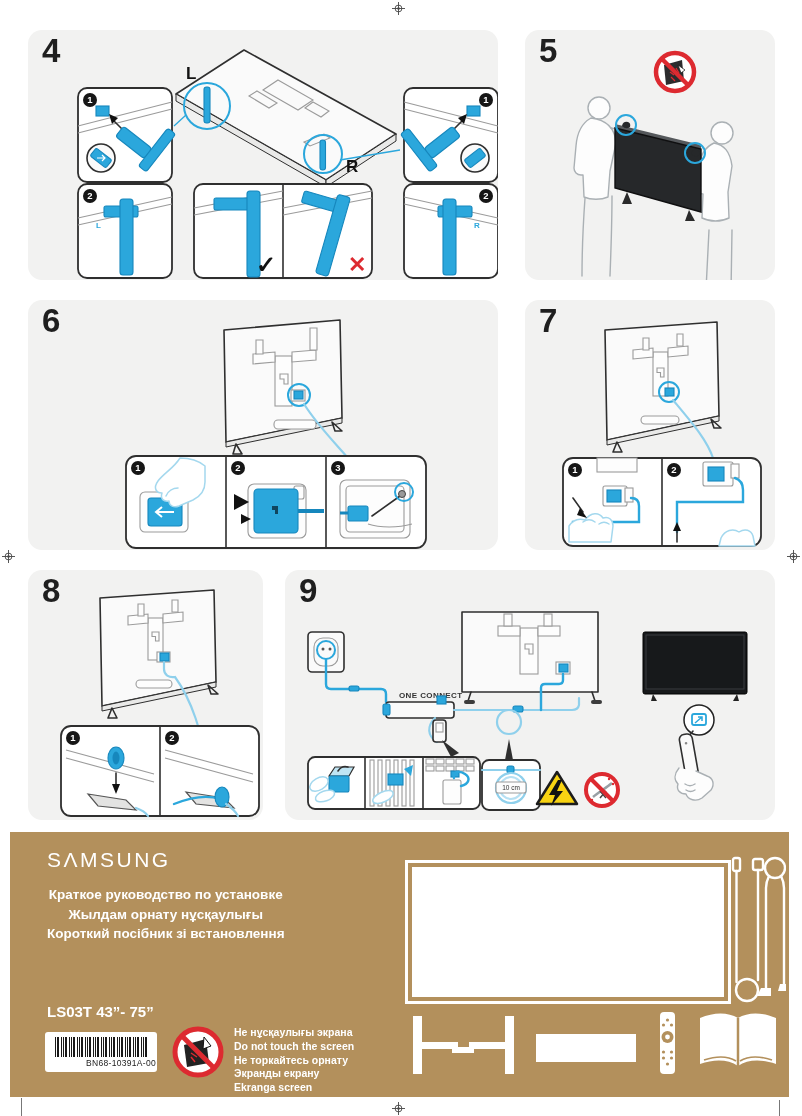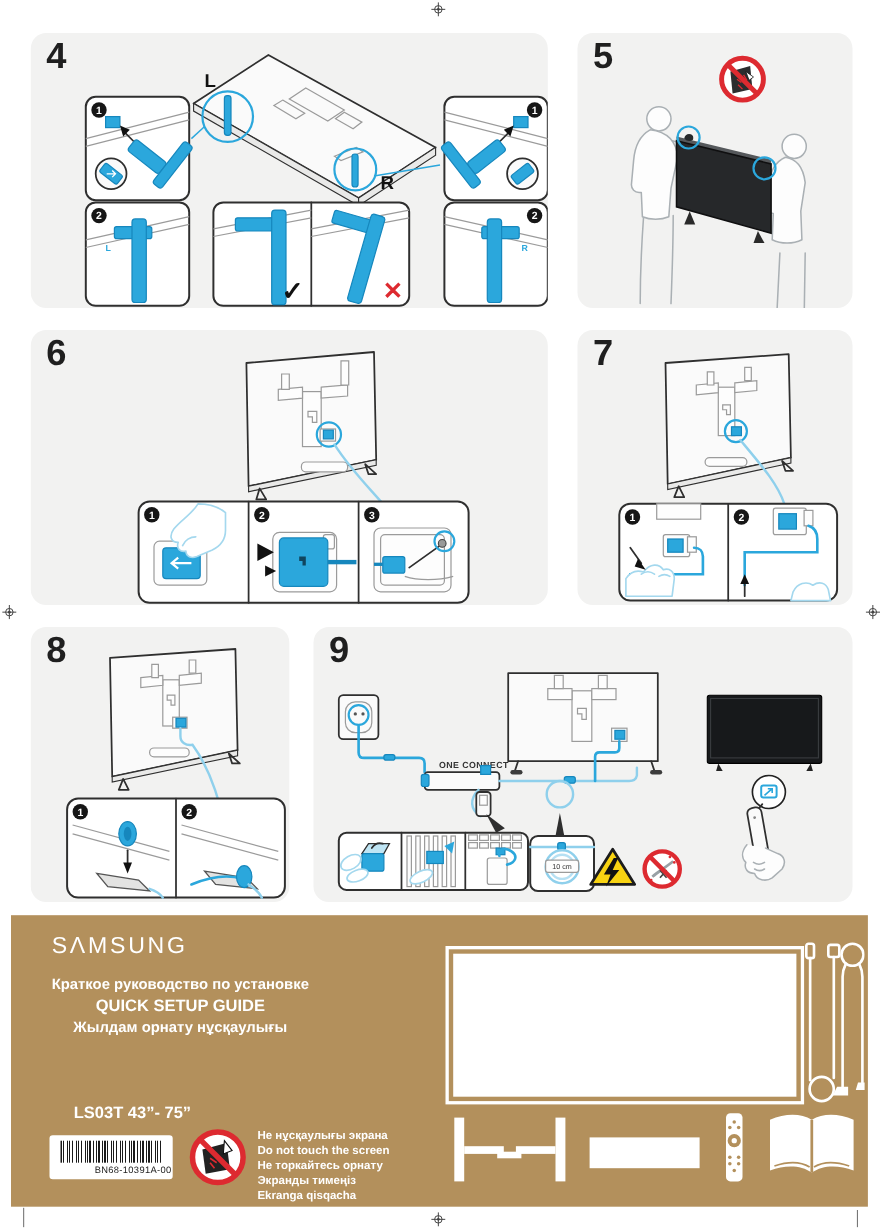--- a/index.html
+++ b/index.html
@@ -61,21 +61,21 @@
 
   
   .footer {
     position:absolute; left:10px; top:832px; width:779px; height:265px;
     background:var(--footer-brown,#b3905c); color:#fff;
   }
   .brand { position:absolute; left:37px; top:16px; font-size:21px; font-weight:400; letter-spacing:2.5px; }
   .f-titles { position:absolute; left:37px; top:53px; }
   .f-title { font-size:13.5px; font-weight:700; line-height:19.5px; white-space:nowrap;text-align:center; }
   .f-title-en { font-size:15px; }
-  .f-model { position:absolute; left:37px; top:171px; font-size:15px; font-weight:700;margin-left:20px; }
+  .f-model { position:absolute; left:37px; top:171px; font-size:15px; font-weight:700; }
   .barcode { position:absolute; left:35px; top:200px; width:112px; height:40px; background:#fff; border-radius:3px; }
   .bars { margin:5px 10px 0; height:20px;
     background:repeating-linear-gradient(90deg,#191919 0 1px,#fff 1px 2.2px,#191919 2.2px 3.6px,#fff 3.6px 6px,#191919 6px 6.8px,#fff 6.8px 8px); }
   .bc-text { text-align:center; font-size:8.5px; color:#222; margin-top:1px; letter-spacing:.3px;padding-left:40px; }
   .f-prohibit { position:absolute; left:160px; top:192px; width:56px; height:56px; }
   .f-warnings { position:absolute; left:224px; top:194px; }
   .f-warning { font-size:10.5px; font-weight:700; line-height:13.8px; white-space:nowrap; }
   .tvframe { position:absolute; left:395px; top:28px; width:320px; height:138px; border:3px solid #fff; }
   .tvscreen { position:absolute; inset:4px; background:#fff; }
   .cables-svg { position:absolute; left:718px; top:22px; width:58px; height:160px; }
@@ -563,41 +563,41 @@
         <path class="ppl" d="M394,198 c-5,6 -5,12 -1,16 c-2,6 2,10 8,10 c2,6 10,8 16,4 l9,-8 c4,-6 2,-12 -4,-14 l-11,-5"></path>
         <path class="pplln" d="M400,214 c3,2 7,2 10,0 m-9,6 c3,2 6,2 9,0"></path>
       </g>
     </svg>
   </div>
 
   <div class="footer">
     <div class="brand">SΛMSUNG</div>
     <div class="f-titles">
       <div class="f-title">Краткое руководство по установке</div>
-      <div class="f-title f-title-en">QUICK SETUP GUIDE</div>
       <div class="f-title">Жылдам орнату нұсқаулығы</div>
+      <div class="f-title">Короткий посібник зі встановлення</div>
     </div>
     <div class="f-model">LS03T 43”- 75”</div>
     <div class="barcode">
       <div class="bars"></div>
       <div class="bc-text">BN68-10391A-00</div>
     </div>
     <svg class="f-prohibit" viewBox="0 0 56 56">
       <circle cx="28" cy="28" r="23" fill="#fff" stroke="var(--warning-red,#dd2a30)" stroke-width="5"></circle>
       <polygon points="14,21 36,15 39,39 17,43" fill="#222"></polygon>
       <path d="M34,13 l7,9 -8,3 z" fill="#fff" stroke="#111" stroke-width="1"></path>
       <path d="M21,29 l6,4 m-2,-9 l5,6 m-9,3 l4,5" stroke="var(--warning-red,#dd2a30)" stroke-width="1.5" fill="none"></path>
       <line x1="12" y1="12" x2="44" y2="44" stroke="var(--warning-red,#dd2a30)" stroke-width="5"></line>
     </svg>
     <div class="f-warnings">
       <div class="f-warning">Не нұсқаулығы экрана</div>
       <div class="f-warning">Do not touch the screen</div>
       <div class="f-warning">Не торкайтесь орнату</div>
-      <div class="f-warning">Экранды тимеңіз</div>
-      <div class="f-warning">Ekranga qisqacha</div>
+      <div class="f-warning">Экранды екрану</div>
+      <div class="f-warning">Ekranga screen</div>
     </div>
     <div class="tvframe">
       <div class="tvscreen"></div>
     </div>
     <svg class="cables-svg" viewBox="0 0 58 160">
       <g>
         <rect class="wht" x="5" y="4" width="7" height="13" rx="2"></rect>
         <rect class="wht" x="25" y="5" width="10" height="11" rx="2"></rect>
         <line class="wht" x1="8.5" y1="17" x2="8.5" y2="128"></line>
         <line class="wht" x1="30" y1="16" x2="30" y2="126"></line>

